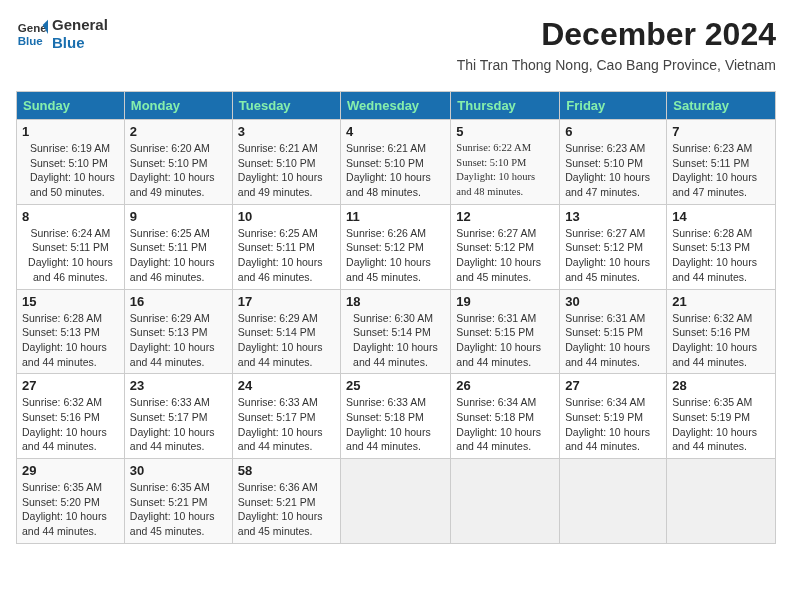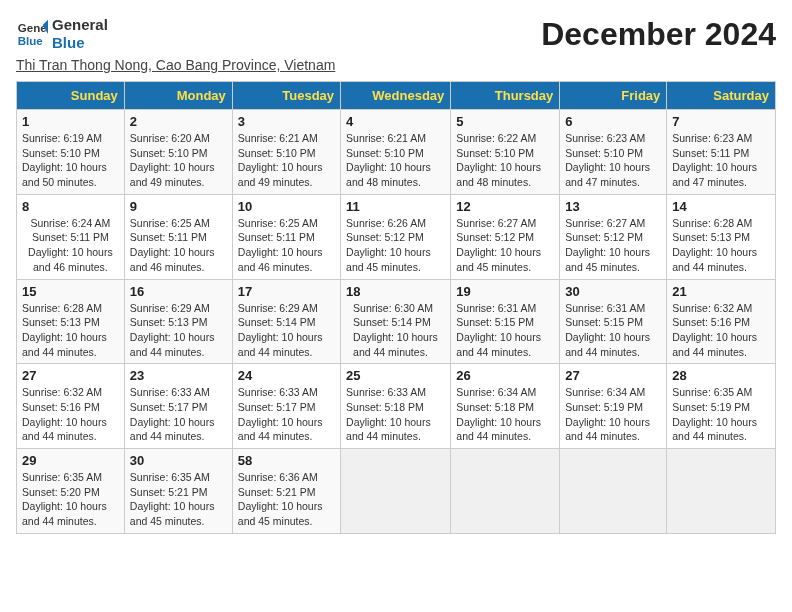--- a/index.html
+++ b/index.html
@@ -29,33 +29,32 @@
       text-align: left;
     }
     .month-title {
       font-size: 32px;
       font-weight: bold;
       color: #222;
     }
     .subtitle {
       font-size: 14px;
       color: #444;
-      text-align: left;
-      margin-bottom: 8px;
-      text-decoration: underline;
+      text-align: right;
+      margin-bottom: 18px;
     }
     table {
       width: 100%;
       border-collapse: collapse;
       font-size: 11px;
     }
     thead tr th {
       background-color: #1a6faf;
-      color: #fde047;
-      text-align: right;
+      color: #86efac;
+      text-align: left;
       padding: 6px 6px;
       font-size: 13px;
       font-weight: bold;
       border: 1px solid #ccc;
     }
     tbody tr td {
       border: 1px solid #ccc;
       vertical-align: top;
       padding: 4px 5px;
       width: 113px;
@@ -116,21 +115,21 @@
         <th>Thursday</th>
         <th>Friday</th>
         <th>Saturday</th>
       </tr>
   </thead>
   <tbody id="calendar-body">
 
   <tr>
         <td>
           <span class="day-num">1</span>
-          <div class="day-info" style="white-space: pre-line;">Sunrise: 6:19 AM
+          <div class="day-info" style="white-space: pre-line; margin-left: 8px;">Sunrise: 6:19 AM
 Sunset: 5:10 PM
 Daylight: 10 hours
 and 50 minutes.</div>
         </td>
         <td>
           <span class="day-num">2</span>
           <div class="day-info" style="white-space: pre-line;">Sunrise: 6:20 AM
 Sunset: 5:10 PM
 Daylight: 10 hours
 and 49 minutes.</div>
@@ -144,21 +143,21 @@
         </td>
         <td>
           <span class="day-num">4</span>
           <div class="day-info" style="white-space: pre-line;">Sunrise: 6:21 AM
 Sunset: 5:10 PM
 Daylight: 10 hours
 and 48 minutes.</div>
         </td>
         <td>
           <span class="day-num">5</span>
-          <div class="day-info" style="white-space: pre-line;">Sunrise: 6:22 AM
+          <div class="day-info" style="white-space: pre-line; font-family: Liberation Serif, serif;">Sunrise: 6:22 AM
 Sunset: 5:10 PM
 Daylight: 10 hours
 and 48 minutes.</div>
         </td>
         <td>
           <span class="day-num">6</span>
           <div class="day-info" style="white-space: pre-line;">Sunrise: 6:23 AM
 Sunset: 5:10 PM
 Daylight: 10 hours
 and 47 minutes.</div>

